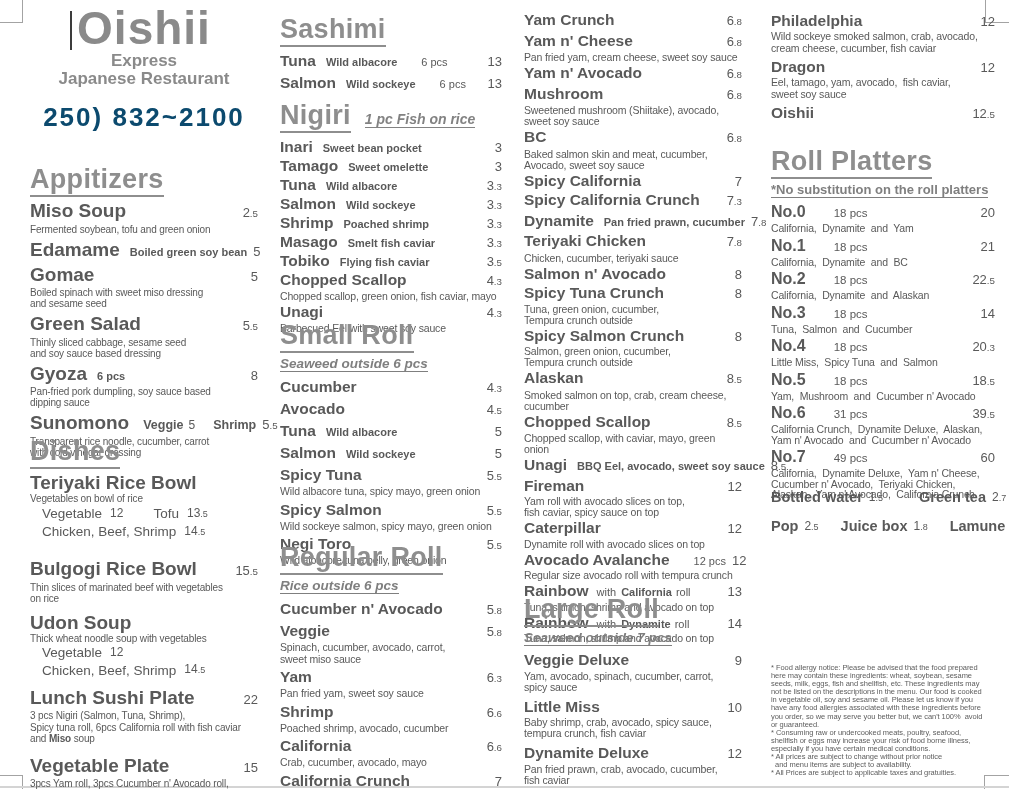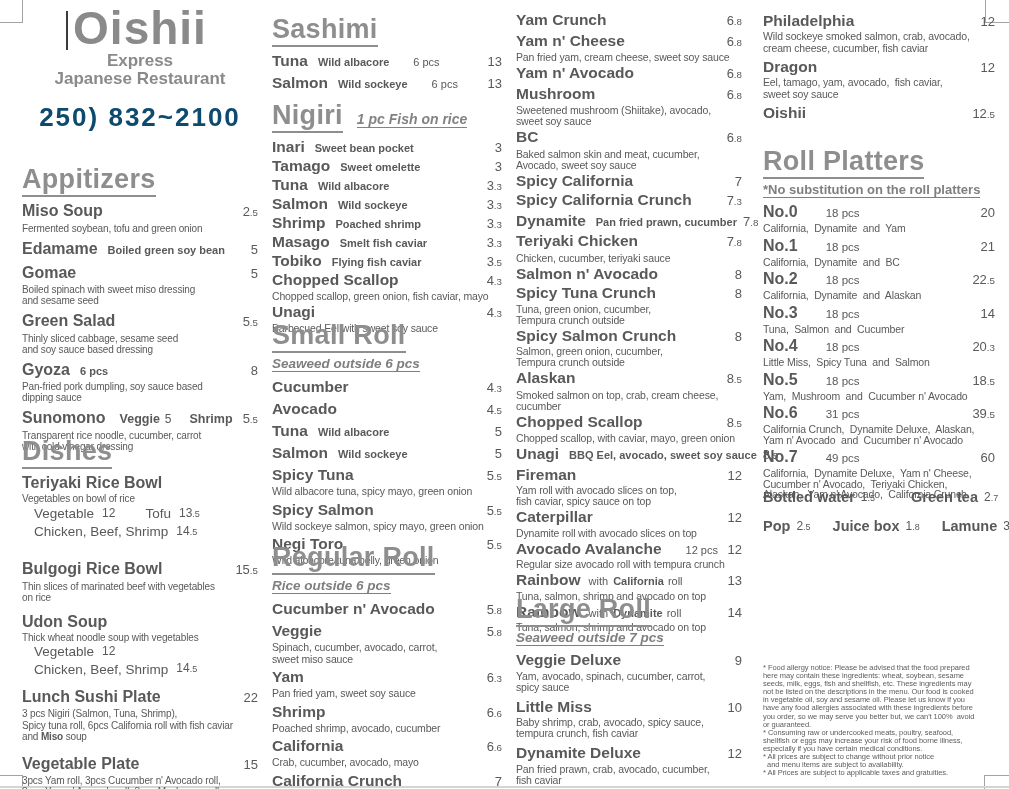--- a/index.html
+++ b/index.html
@@ -11,21 +11,21 @@
   .mark.tr{left:985px;top:-9px;}
   .mark.bl{left:-9px;top:775px;}
   .mark.br{left:984px;top:775px;}
   .pageedge{position:absolute;left:0;top:786px;width:1009px;height:2px;background:#d4d4d4;}
 
   .col{position:absolute;top:0;height:789px;}
   .c1{left:22px;width:236px;}
   .c2{left:272px;width:230px;}
   .c3{left:516px;width:226px;}
   .c4{left:763px;width:232px;}
-  .sec{position:absolute;left:0;right:0;}
+  .sec{position:absolute;left:8px;right:0;}
 
   
   .logo{text-align:center;color:#8a8a8a;}
   .logo-name{position:relative;display:inline-block;font-size:46px;font-weight:bold;line-height:48px;letter-spacing:1px;}
   .logo-bar{position:absolute;left:-7px;top:7px;width:2px;height:39px;background:#3c3c3c;}
   .logo-sub{font-size:17px;font-weight:bold;line-height:18px;}
   .phone{margin-top:14px;font-size:26px;font-weight:bold;color:#0c4a6e;letter-spacing:2px;}
 
   
   .hrow{margin-bottom:5px;white-space:nowrap;}
@@ -45,21 +45,21 @@
   .nt{font-size:11px;font-weight:bold;margin-left:10px;white-space:nowrap;}
   .qy{font-size:11px;margin-left:24px;white-space:nowrap;}
   .pr{margin-left:auto;font-size:13px;padding-left:6px;}
   .ds{font-size:10.5px;line-height:11.5px;white-space:pre-wrap;letter-spacing:-.15px;margin-top:1px;}
   .dec{font-size:75%;}
   .np{font-size:11px;margin-left:8px;white-space:nowrap;}
   .nb{font-size:11px;font-weight:bold;margin-left:5px;white-space:nowrap;}
   .np.after{margin-left:4px;}
 
   
-  .c1 .r{line-height:18px;} .c1 .nm{font-size:16px;} .c1 .it{margin-bottom:5px;}
+  .c1 .r{line-height:18px;} .c1 .nm{font-size:19px;} .c1 .it{margin-bottom:5px;}
   .c1 .ds{font-size:10px;line-height:11.5px;}
   .tight .it{margin-bottom:0;} .tight .r{line-height:17px;}
   .c3 .r{line-height:16.5px;} .c3 .it{margin-bottom:2px;} .c3 .ds{line-height:11px;font-size:10.5px;}
   .c4t .it{margin-bottom:4px;}
   .c4p .it{margin-bottom:3px;} .c4p .nm{font-size:16px;} .c4p .qy{margin-left:28px;font-size:11.5px;}
   .c4p .ds{line-height:10.5px;}
 
   
   .opt{display:flex;align-items:center;padding-left:12px;font-size:13.5px;line-height:17px;}
   .ol{white-space:nowrap;} .op{font-size:12px;margin-left:8px;} .ol2{margin-left:30px;}

